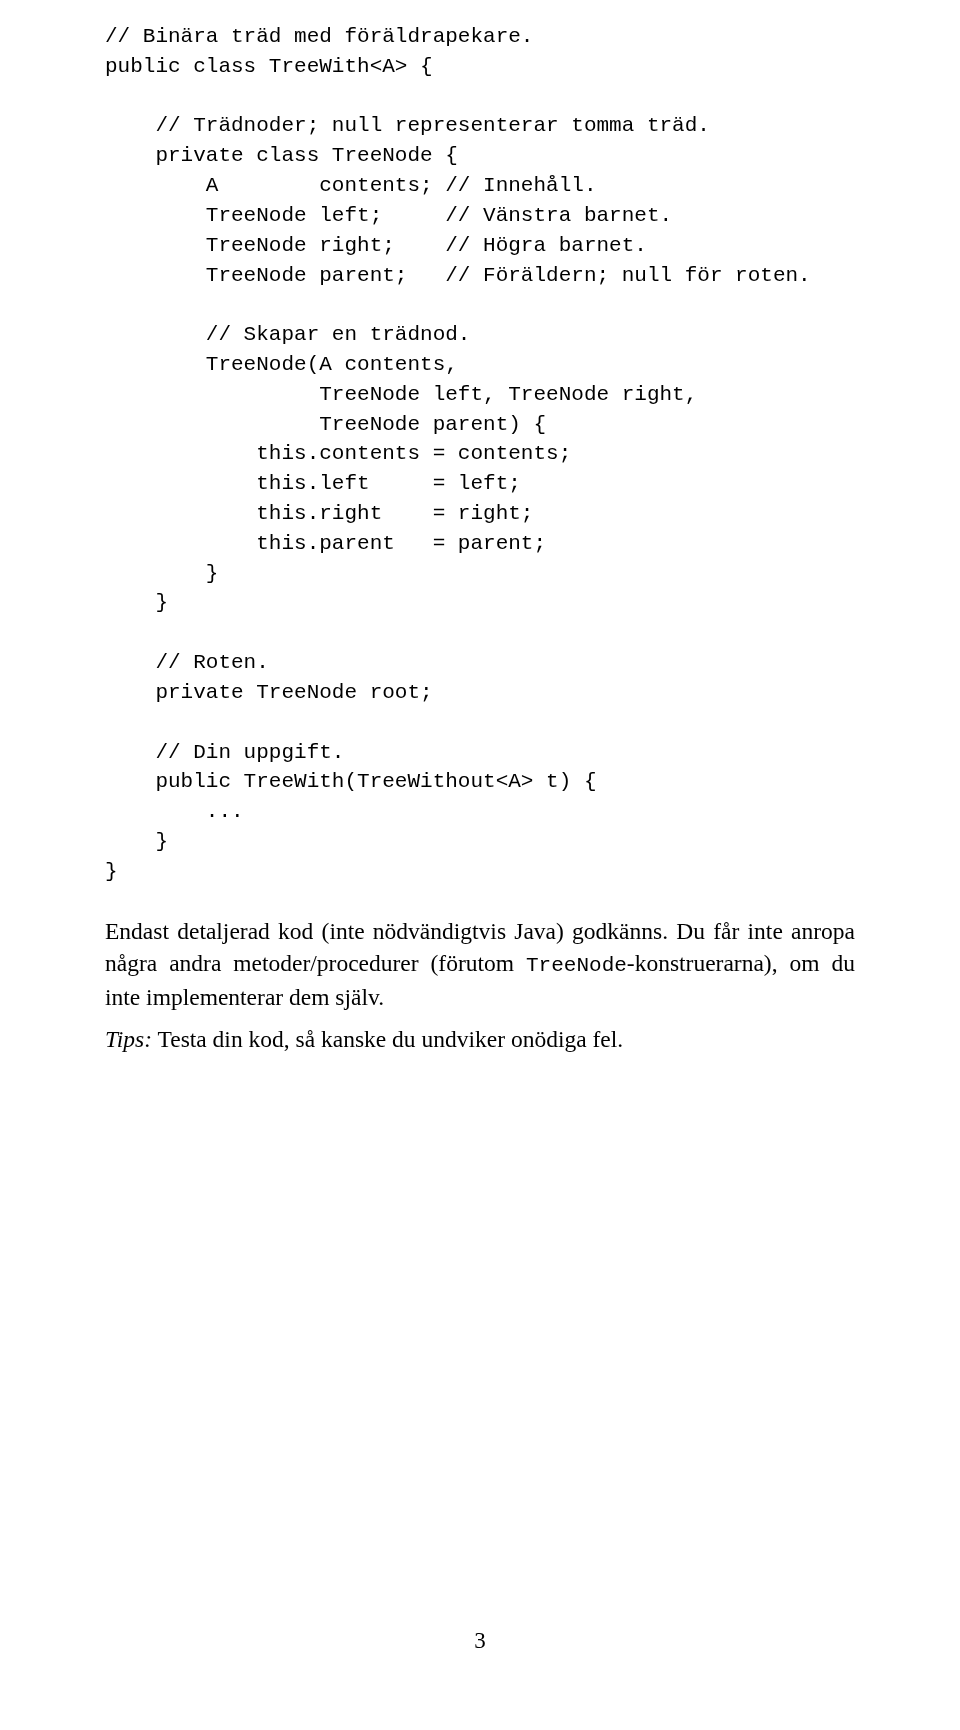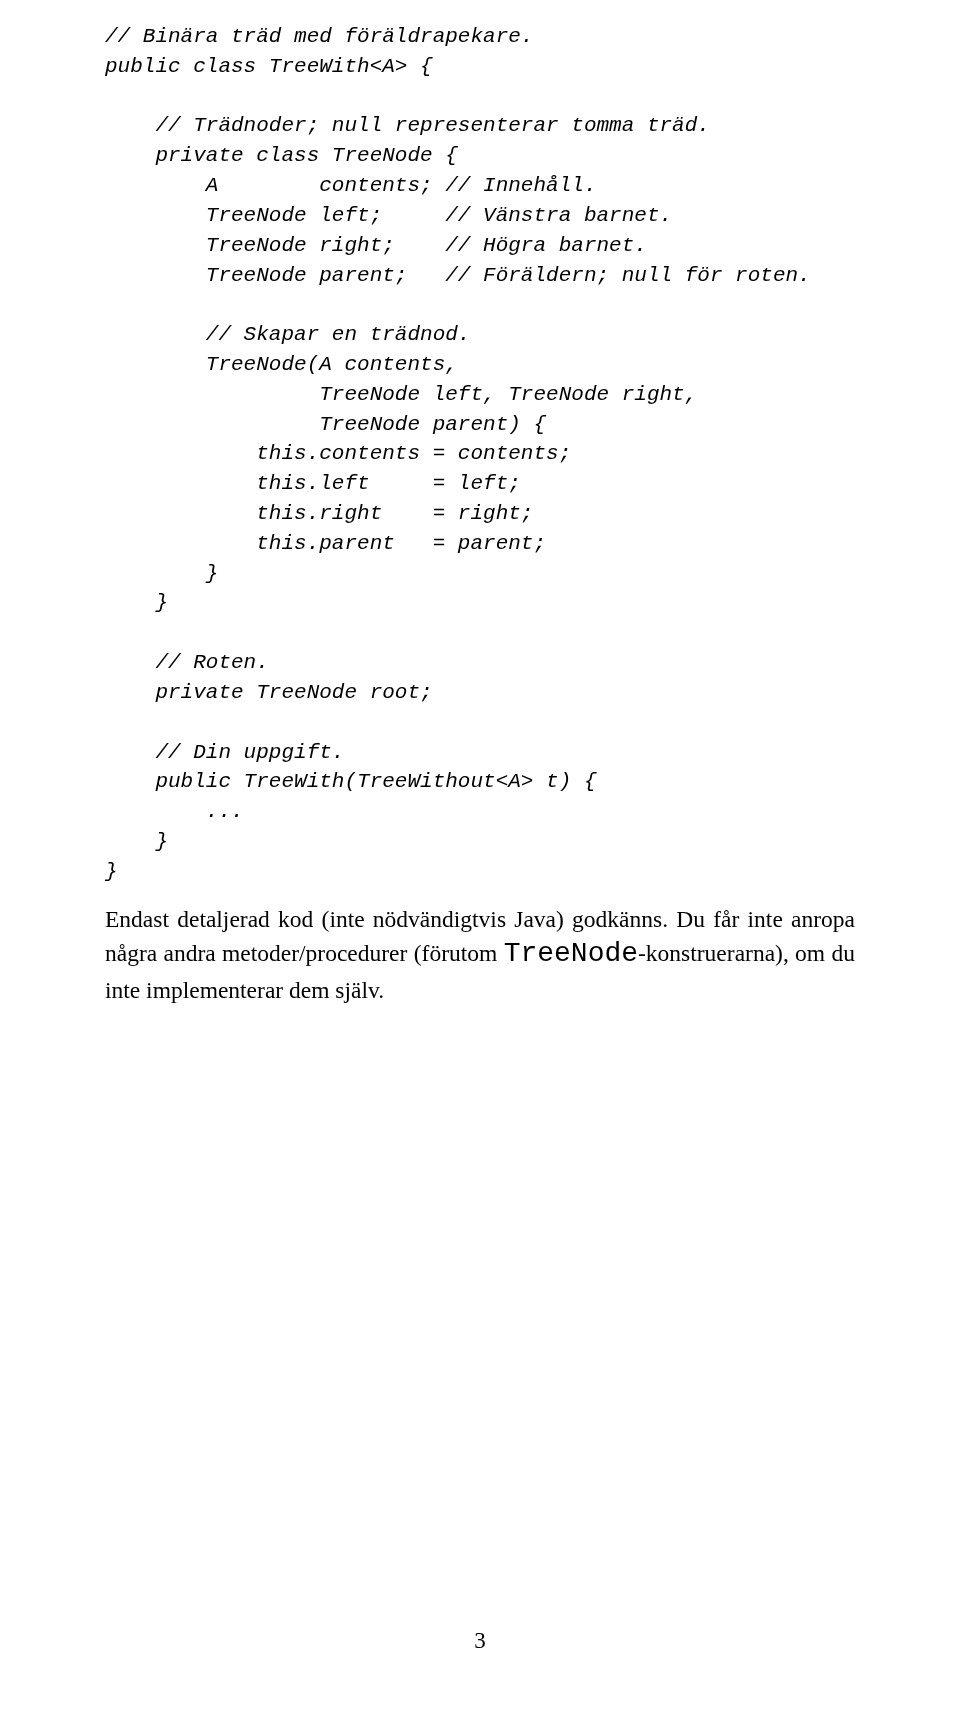--- a/index.html
+++ b/index.html
@@ -13,22 +13,21 @@
     position: relative;
   }
   .page {
     padding: 22px 105px 0 105px;
   }
   .code-block {
     font-family: "Courier New", Courier, monospace;
     font-size: 21px;
     line-height: 1.42;
     white-space: pre;
-    margin-bottom: 16px;
-    font-style: italic;
+    margin-bottom: 28px;
   }
   .prose {
     font-family: "Times New Roman", Times, serif;
     font-size: 23.5px;
     line-height: 1.38;
     text-align: justify;
   }
   .prose p {
     margin: 0 0 10px 0;
   }
@@ -39,21 +38,21 @@
     position: absolute;
     bottom: 76px;
     left: 0;
     width: 960px;
     text-align: center;
     font-size: 23px;
     font-family: "Times New Roman", Times, serif;
   }
   .mono {
     font-family: "Courier New", Courier, monospace;
-    font-size: 28px;
+    font-size: 21px;
   }
 </style>
 </head>
 <body>
 
 <div class="page">
   <div class="code-block"><span>// Binära träd med föräldrapekare.</span>
 <span>public class TreeWith&lt;A&gt; {</span>
 <span></span>
 <span>    // Trädnoder; null representerar tomma träd.</span>
@@ -78,16 +77,17 @@
 <span>    private TreeNode root;</span>
 <span></span>
 <span>    // Din uppgift.</span>
 <span>    public TreeWith(TreeWithout&lt;A&gt; t) {</span>
 <span>        ...</span>
 <span>    }</span>
 <span>}</span></div>
 
   <div class="prose">
     <p><span>Endast detaljerad kod (inte nödvändigtvis Java) godkänns. Du får inte anropa några andra metoder/procedurer (förutom </span><span class="mono">TreeNode</span><span>-konstruerarna), om du inte implementerar dem själv.</span></p>
+    <p><span class="italic">Tips:</span><span> Testa din kod, så kanske du undviker onödiga fel.</span></p>
   </div>
 </div>
 
 <div class="page-number">3</div>
 
 </body></html>

